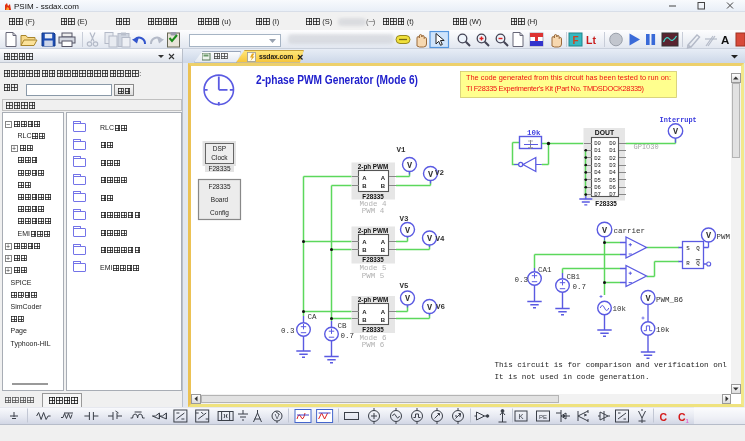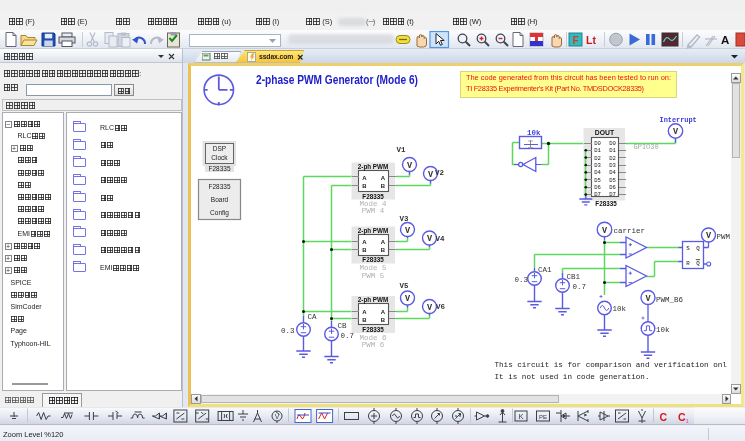--- a/index.html
+++ b/index.html
@@ -58,20 +58,34 @@
 
 #bottombar{position:absolute;left:0;top:407px;width:745px;height:18px;background:linear-gradient(#f8f9fc 0%,#e4e7f0 60%,#d2d7e5 100%);border-top:1px solid #e6e8ef;border-bottom:1px solid #b6bcc9}
 
 #statusbar{position:absolute;left:0;top:426px;width:745px;height:15px;background:linear-gradient(#f3f5fa,#e8ecf4);color:#222;font-size:7.5px}
 .smudge{position:absolute;background:#c9ccd2;opacity:.55;filter:blur(1.5px);border-radius:4px}
 </style>
 </head>
 <body>
 <div id="app">
 
+<div id="titlebar">
+  <svg class="abs" style="left:3px;top:2px" width="9" height="9">
+        <path d="M2 8 L2 3 L4 1 L5 4 L7 2 L8 8 Z" fill="#e03010"></path>
+        <path d="M3 8 L4 5 L6 6 L6 8 Z" fill="#ffa030"></path>
+      </svg>
+  <div class="txt">PSIM - ssdax.com</div>
+  <div id="winbtns">
+    <svg width="80" height="12" style="position:absolute;right:0;top:0">
+          <path d="M8 6 h7" stroke="#444" stroke-width="1"></path>
+          <rect x="37" y="2.5" width="6.5" height="6.5" fill="none" stroke="#444" stroke-width="1"></rect>
+          <path d="M66 2.5 l6 6 M72 2.5 l-6 6" stroke="#444" stroke-width="1"></path>
+        </svg>
+  </div>
+</div>
 
 <div id="menubar">
   <div class="mi" style="left:8px"><i class="cj"></i><i class="cj"></i> (F)</div>
   <div class="mi" style="left:60px"><i class="cj"></i><i class="cj"></i> (E)</div>
   <div class="mi" style="left:115px"><i class="cj"></i><i class="cj"></i></div>
   <div class="mi" style="left:147px"><i class="cj"></i><i class="cj"></i><i class="cj"></i><i class="cj"></i></div>
   <div class="mi" style="left:197px"><i class="cj"></i><i class="cj"></i><i class="cj"></i> (u)</div>
   <div class="mi" style="left:255px"><i class="cj"></i><i class="cj"></i> (I)</div>
   <div class="mi" style="left:305px"><i class="cj"></i><i class="cj"></i> (S)</div>
   <div class="mi" style="left:366px;color:#555">(<span style="letter-spacing:-1px">─</span>)</div>
@@ -723,18 +737,14 @@
   <g transform="translate(642,9)">
         <path d="M0 -7 v2 M0 5 v2 M-3.5 -5 L0 2 L3.5 -5 M-3.5 5 h7 M0 2 v3"></path>
       </g>
   <rect x="653" y="1.5" width="1" height="14" fill="#c2c7d4" stroke="none"></rect>
   <text x="659.5" y="13.5" font-size="10.5" font-weight="bold" fill="#d41a1a" stroke="none" font-family="Liberation Sans,sans-serif">C</text>
   <text x="678" y="13.5" font-size="10.5" font-weight="bold" fill="#d41a1a" stroke="none" font-family="Liberation Sans,sans-serif">C</text>
   <text x="685.5" y="15.5" font-size="6" font-weight="bold" fill="#e06ad0" stroke="none" font-family="Liberation Sans,sans-serif">1</text>
   <rect x="694" y="0" width="51" height="17" fill="rgba(255,255,255,0.4)" stroke="none"></rect>
 </svg>
 
-<div id="statusbar">
-  <div class="abs" style="left:3px;top:3.5px">Zoom Level %120</div>
-  <div class="abs" style="left:708px;top:2px;width:1px;height:12px;background:#c3c8d2"></div>
+
 </div>
 
-</div>
-
 </body></html>

